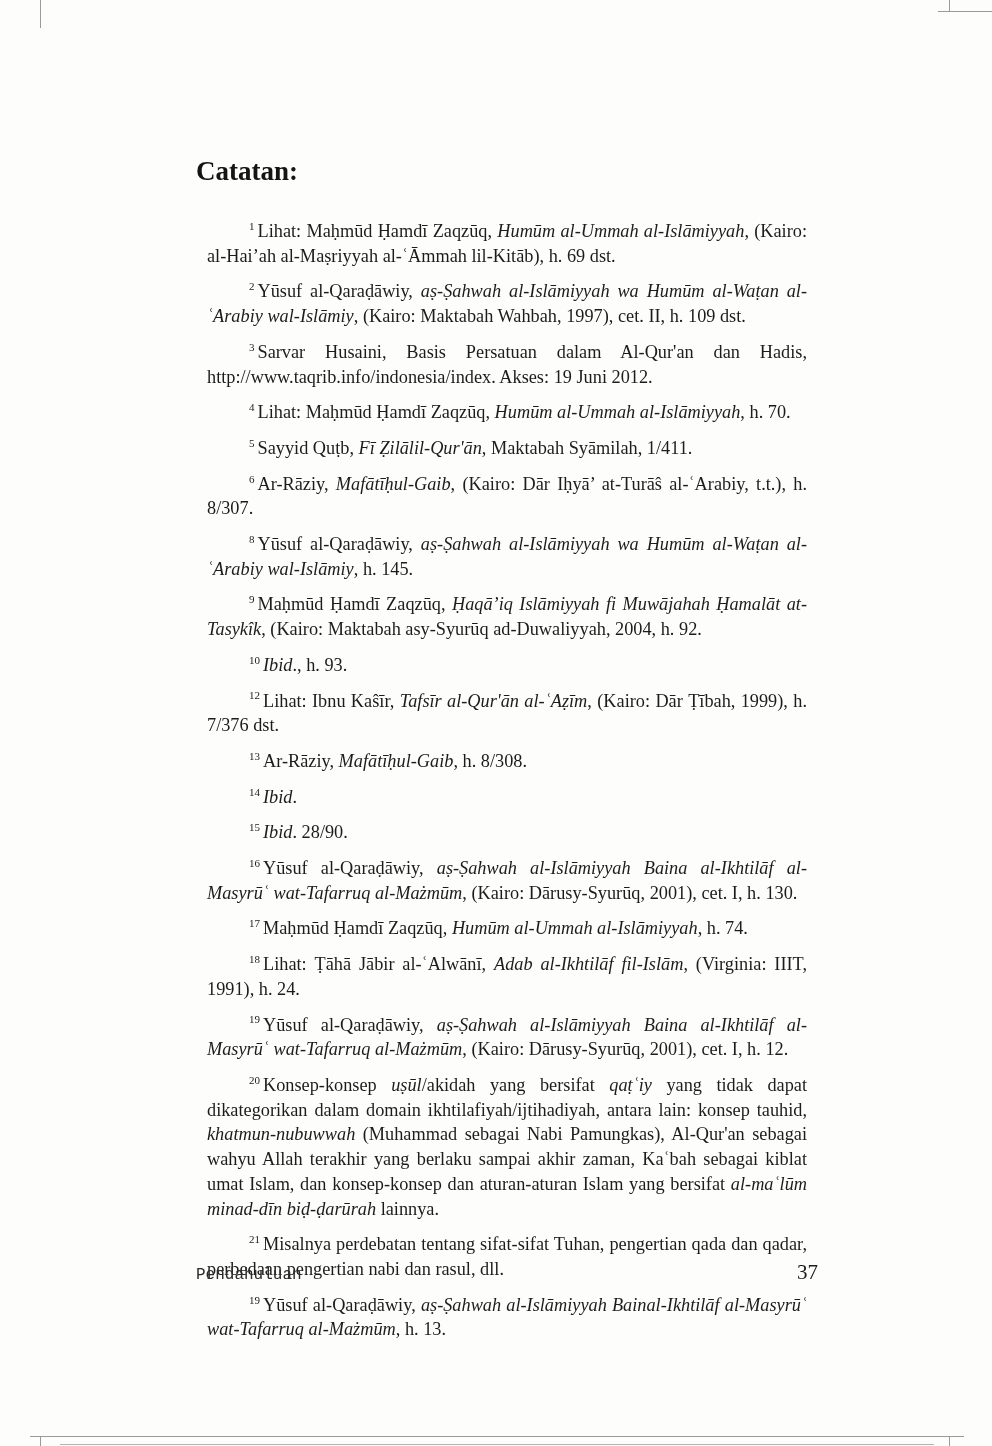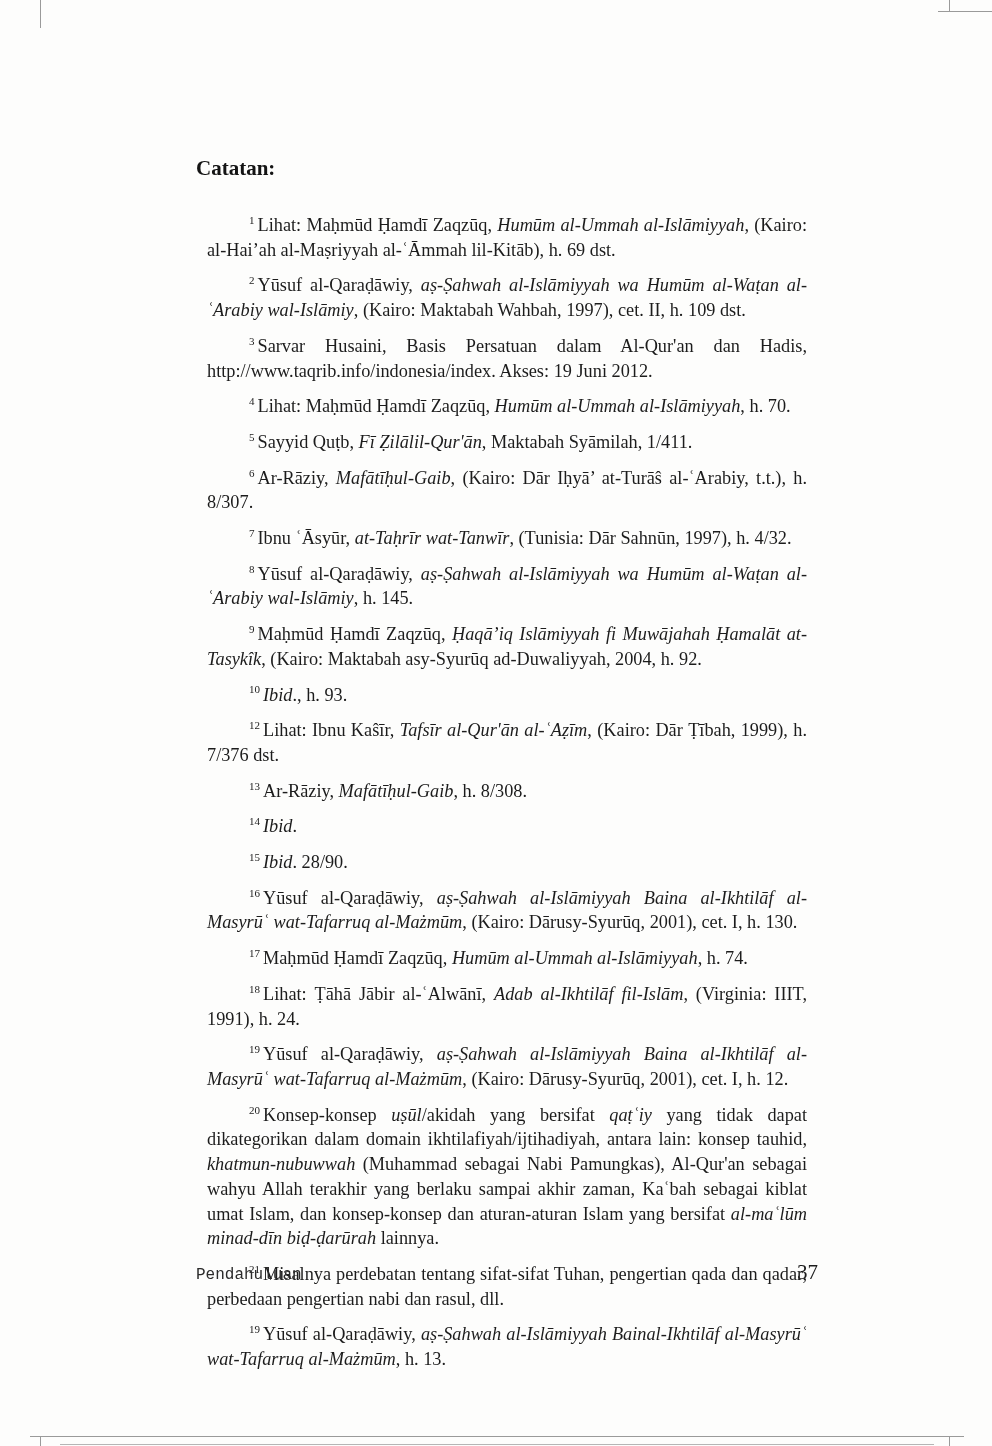--- a/index.html
+++ b/index.html
@@ -15,21 +15,21 @@
     font-family: "Liberation Serif", "DejaVu Serif", serif;
     color: #1c1c1c;
   }
   .page-body {
     position: absolute;
     left: 196px;
     top: 156px;
     width: 622px;
   }
   .heading {
-    font-size: 21px;
+    font-size: 27px;
     font-weight: bold;
     margin: 0 0 32px 0;
     color: #141414;
   }
   .notes p.note {
     margin: 11px;
     font-size: 18.3px;
     line-height: 24.7px;
     text-align: justify;
     text-indent: 42px;
@@ -87,21 +87,20 @@
 
 <div class="page-body">
   <h1 class="heading">Catatan:</h1>
   <div class="notes">
       <p class="note"><sup>1</sup><span>Lihat: Maḥmūd Ḥamdī Zaqzūq, </span><em>Humūm al-Ummah al-Islāmiyyah</em><span>, (Kairo: al-Hai’ah al-Maṣriyyah al-ʿĀmmah lil-Kitāb), h. 69 dst.</span></p>
       <p class="note"><sup>2</sup><span>Yūsuf al-Qaraḍāwiy, </span><em>aṣ-Ṣahwah al-Islāmiyyah wa Humūm al-Waṭan al-ʿArabiy wal-Islāmiy</em><span>, (Kairo: Maktabah Wahbah, 1997), cet. II, h. 109 dst.</span></p>
       <p class="note"><sup>3</sup><span>Sarvar Husaini, Basis Persatuan dalam Al-Qur'an dan Hadis, http://www.taqrib.info/indonesia/index. Akses: 19 Juni 2012.</span></p>
       <p class="note"><sup>4</sup><span>Lihat: Maḥmūd Ḥamdī Zaqzūq, </span><em>Humūm al-Ummah al-Islāmiyyah</em><span>, h. 70.</span></p>
       <p class="note"><sup>5</sup><span>Sayyid Quṭb, </span><em>Fī Ẓilālil-Qur'ān</em><span>, Maktabah Syāmilah, 1/411.</span></p>
       <p class="note"><sup>6</sup><span>Ar-Rāziy, </span><em>Mafātīḥul-Gaib</em><span>, (Kairo: Dār Iḥyā’ at-Turāŝ al-ʿArabiy, t.t.), h. 8/307.</span></p>
-      <p class="note"><sup>7</sup><span>Ibnu ʿĀsyūr, </span><em>at-Taḥrīr wat-Tanwīr</em><span>, (Tunisia: Dār Sahnūn, 1997), h. 4/32.</span></p>
       <p class="note"><sup>8</sup><span>Yūsuf al-Qaraḍāwiy, </span><em>aṣ-Ṣahwah al-Islāmiyyah wa Humūm al-Waṭan al-ʿArabiy wal-Islāmiy</em><span>, h. 145.</span></p>
       <p class="note"><sup>9</sup><span>Maḥmūd Ḥamdī Zaqzūq, </span><em>Ḥaqā’iq Islāmiyyah fi Muwājahah Ḥamalāt at-Tasykîk</em><span>, (Kairo: Maktabah asy-Syurūq ad-Duwaliyyah, 2004, h. 92.</span></p>
       <p class="note"><sup>10</sup><em>Ibid</em><span>., h. 93.</span></p>
       <p class="note"><sup>12</sup><span>Lihat: Ibnu Kaŝīr, </span><em>Tafsīr al-Qur'ān al-ʿAẓīm</em><span>, (Kairo: Dār Ṭībah, 1999), h. 7/376 dst.</span></p>
       <p class="note"><sup>13</sup><span>Ar-Rāziy, </span><em>Mafātīḥul-Gaib</em><span>, h. 8/308.</span></p>
       <p class="note"><sup>14</sup><em>Ibid</em><span>.</span></p>
       <p class="note"><sup>15</sup><em>Ibid</em><span>. 28/90.</span></p>
       <p class="note"><sup>16</sup><span>Yūsuf al-Qaraḍāwiy, </span><em>aṣ-Ṣahwah al-Islāmiyyah Baina al-Ikhtilāf al-Masyrūʿ wat-Tafarruq al-Mażmūm</em><span>, (Kairo: Dārusy-Syurūq, 2001), cet. I, h. 130.</span></p>
       <p class="note"><sup>17</sup><span>Maḥmūd Ḥamdī Zaqzūq, </span><em>Humūm al-Ummah al-Islāmiyyah</em><span>, h. 74.</span></p>
       <p class="note"><sup>18</sup><span>Lihat: Ṭāhā Jābir al-ʿAlwānī, </span><em>Adab al-Ikhtilāf fil-Islām</em><span>, (Virginia: IIIT, 1991), h. 24.</span></p>

